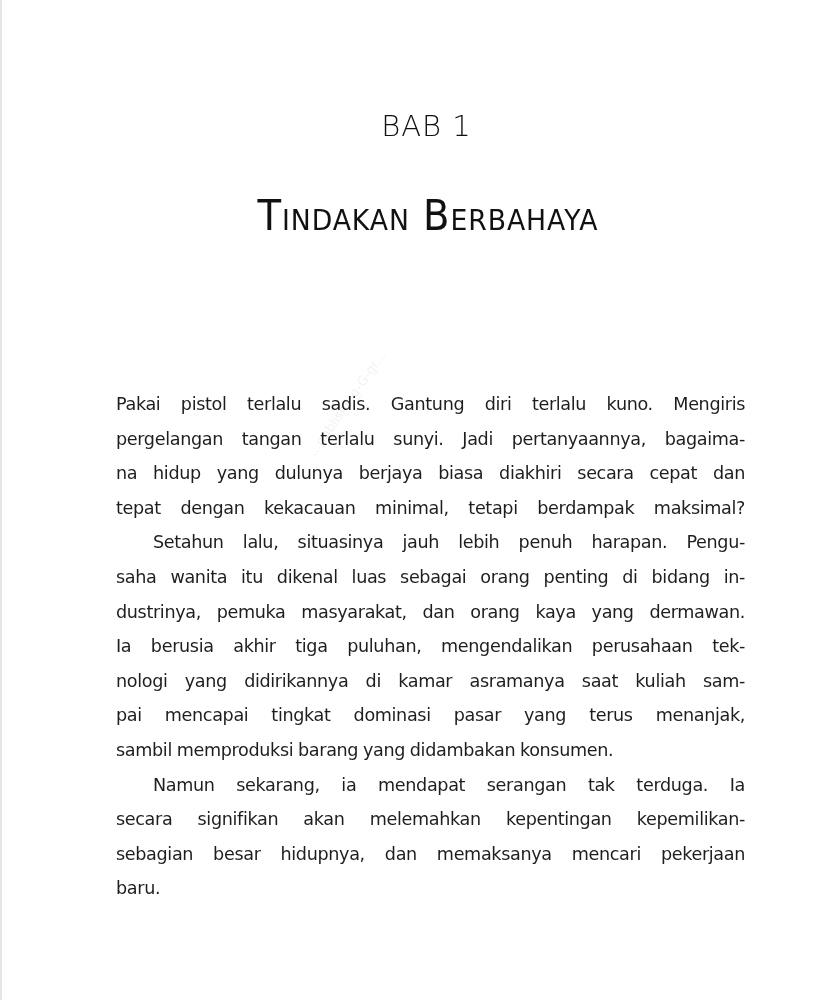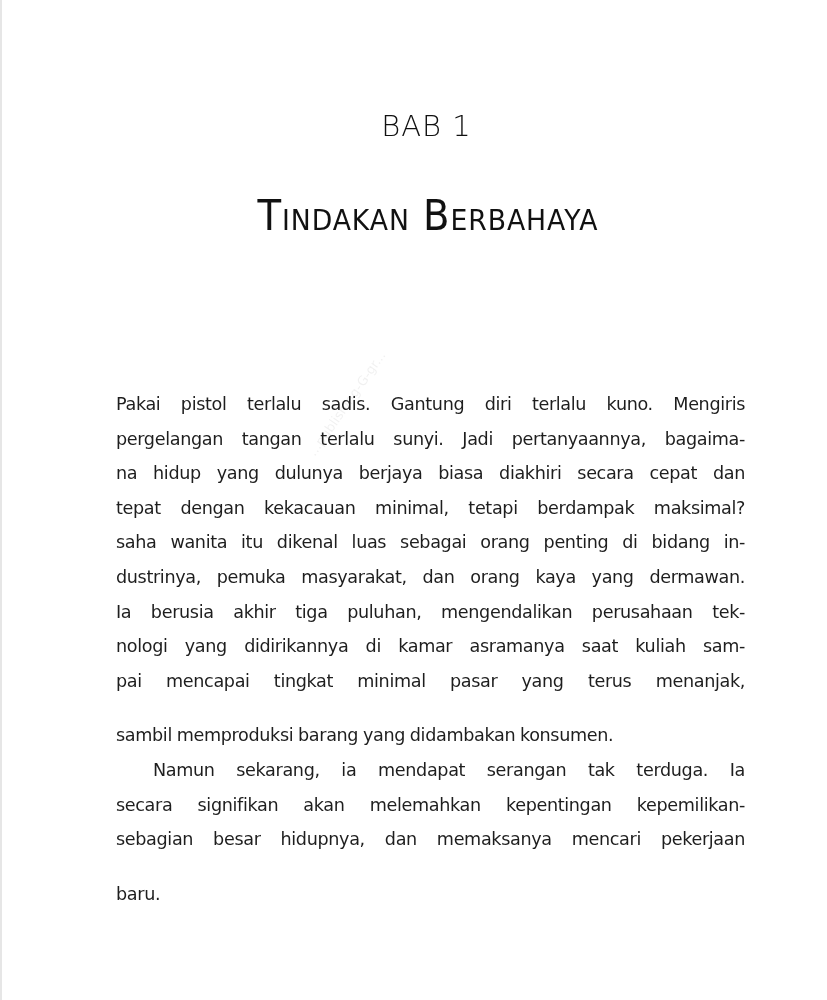--- a/index.html
+++ b/index.html
@@ -85,21 +85,20 @@
       color: #1e1e1e;
       text-align: justify;
       text-align-last: justify;
       white-space: nowrap;
       overflow: visible;
       letter-spacing: -0.35px;
       word-spacing: -0.5px;
     }
     .line.last {
       text-align-last: left;
-      margin-top: 20px;
     }
     .line.indent {
       padding-left: 37px;
     }
     .line .it {
     }
   </style>
 </head>
 <body>
 
@@ -114,25 +113,26 @@
   <div class="body-text">
 
     <div>
       <span class="line"><span>Pakai pistol terlalu sadis. Gantung diri terlalu kuno. Mengiris</span></span>
       <span class="line"><span>pergelangan tangan terlalu sunyi. Jadi pertanyaannya, </span><span class="it">bagaima-</span></span>
       <span class="line"><span class="it">na hidup yang dulunya berjaya biasa diakhiri secara cepat dan</span></span>
       <span class="line"><span class="it">tepat dengan kekacauan minimal, tetapi berdampak maksimal?</span></span>
     </div>
 
     <div>
+      <span class="line indent">Setahun lalu, situasinya jauh lebih penuh harapan. Pengu-</span>
       <span class="line">saha wanita itu dikenal luas sebagai orang penting di bidang in-</span>
       <span class="line">dustrinya, pemuka masyarakat, dan orang kaya yang dermawan.</span>
       <span class="line">Ia berusia akhir tiga puluhan, mengendalikan perusahaan tek-</span>
       <span class="line">nologi yang didirikannya di kamar asramanya saat kuliah sam-</span>
-      <span class="line">pai mencapai tingkat minimal pasar yang terus menanjak,</span>
+      <span class="line">pai mencapai tingkat dominasi pasar yang terus menanjak,</span>
       <span class="line last">sambil memproduksi barang yang didambakan konsumen.</span>
     </div>
 
     <div>
       <span class="line indent">Namun sekarang, ia mendapat serangan tak terduga. Ia</span>
       <span class="line">secara signifikan akan melemahkan kepentingan kepemilikan-</span>
       <span class="line">sebagian besar hidupnya, dan memaksanya mencari pekerjaan</span>
       <span class="line last">baru.</span>
     </div>
   </div>

